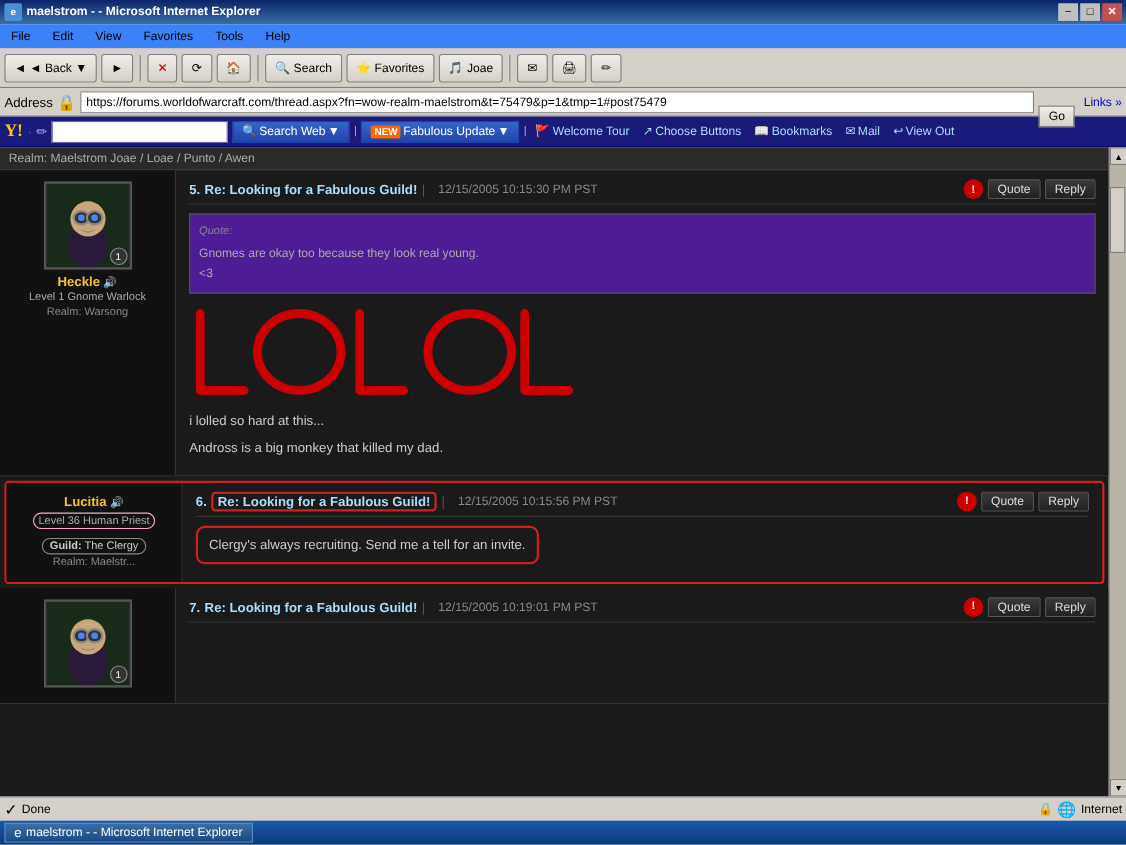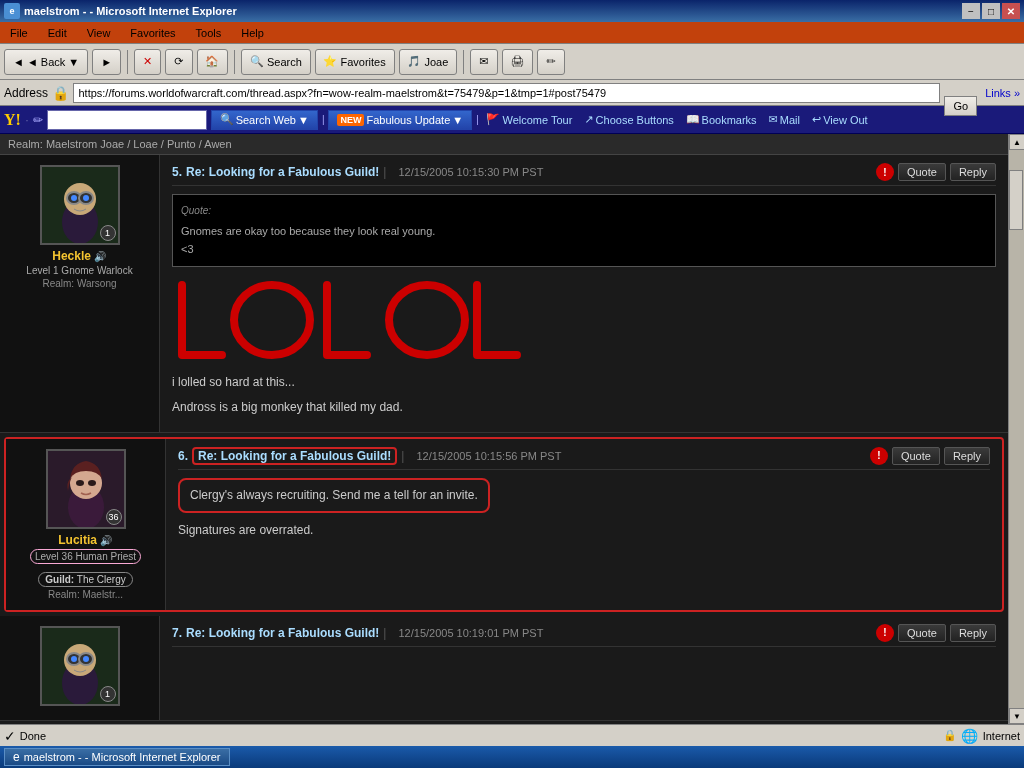--- a/index.html
+++ b/index.html
@@ -18,21 +18,21 @@
     .title-bar-left { display: flex; align-items: center; gap: 4px; font-size: 11px; font-weight: bold; }
     .title-bar-icon { width: 16px; height: 16px; background: #4a8fd4; border-radius: 2px; font-size: 9px; display: flex; align-items: center; justify-content: center; color: white; }
     .title-bar-buttons { display: flex; gap: 2px; }
     .title-btn { width: 18px; height: 16px; display: flex; align-items: center; justify-content: center; font-size: 10px; cursor: pointer; border: none; }
     .title-btn.min { background: #c0c0c0; color: #000; }
     .title-btn.max { background: #c0c0c0; color: #000; }
     .title-btn.close { background: #c75050; color: #fff; font-weight: bold; }
 
     
     .menu-bar {
-      background: #c2410c;
+      background: #3b82f6;
       height: 22px;
       display: flex;
       align-items: center;
       padding: 0 4px;
       gap: 8px;
       border-bottom: 1px solid #808080;
     }
     .menu-item { font-size: 11px; padding: 2px 6px; cursor: pointer; }
 
     
@@ -242,21 +242,21 @@
       align-items: center;
       justify-content: center;
       color: white;
       font-size: 10px;
       font-weight: bold;
       cursor: pointer;
     }
 
     
     .quote-box {
-      background: #000000;
+      background: #4c1d95;
       border: 1px solid #555;
       padding: 8px;
       margin: 8px 0;
       font-size: 11px;
       color: #aaa;
     }
     .quote-label { color: #888; font-style: italic; font-size: 10px; margin-bottom: 4px; }
 
     .post-body { color: #cccccc; font-size: 12px; line-height: 1.6; }
     .post-body p { margin-bottom: 6px; }
@@ -515,38 +515,20 @@
             </svg>
           </div>
           <p>i lolled so hard at this...</p>
           <p>Andross is a big monkey that killed my dad.</p>
         </div>
       </div>
     </div>
 
     <div class="post" style="border: 2px solid #cc2222; border-radius:4px; margin:4px;">
       <div class="post-author">
-        <div class="author-avatar">
-          <svg width="76" height="76" viewBox="0 0 76 76">
-            <rect width="76" height="76" fill="#2a1a2a"></rect>
-
-            <ellipse cx="38" cy="56" rx="18" ry="22" fill="#3a1a3a"></ellipse>
-
-            <circle cx="38" cy="32" r="16" fill="#d4a890"></circle>
-
-            <path d="M22 28 Q24 12 38 10 Q52 12 54 28 Q50 20 38 20 Q26 20 22 28" fill="#5a2020"></path>
-            <path d="M22 28 Q18 32 20 40 Q22 26 26 24" fill="#5a2020"></path>
-
-            <ellipse cx="32" cy="32" rx="4" ry="3" fill="#2a1a1a"></ellipse>
-            <ellipse cx="44" cy="32" rx="4" ry="3" fill="#2a1a1a"></ellipse>
-
-            <path d="M33 42 Q38 45 43 42" stroke="#a06050" stroke-width="1.5" fill="none"></path>
-          </svg>
-          <div class="avatar-level">36</div>
-        </div>
         <div class="author-name">
           <span>Lucitia</span>
           <span style="font-size:10px;">🔊</span>
         </div>
         <div class="author-title" style="border:1px solid #f9a8d4; border-radius:8px; padding:1px 4px; display:inline-block;">Level 36 Human Priest</div>
         <div style="margin-top:4px;">
           <span class="guild-badge">
             <strong>Guild:</strong> <span>The Clergy</span>
           </span>
         </div>
@@ -564,21 +546,20 @@
             <span class="report-icon">!</span>
             <button class="action-btn">Quote</button>
             <button class="action-btn">Reply</button>
           </div>
         </div>
         <div class="post-body">
           <div style="border:2px solid #cc2222; border-radius:8px; padding:6px 10px; display:inline-block; margin-bottom:8px;">
             <span>Clergy's always recruiting. Send me a tell for an invite.</span>
           </div>
           <br>
-          <p>Signatures are overrated.</p>
         </div>
       </div>
     </div>
 
     <div class="post">
       <div class="post-author">
         <div class="author-avatar">
           <svg width="76" height="76" viewBox="0 0 76 76">
             <rect width="76" height="76" fill="#1a2a1a"></rect>
             <ellipse cx="38" cy="55" rx="18" ry="22" fill="#2a1a3a"></ellipse>

